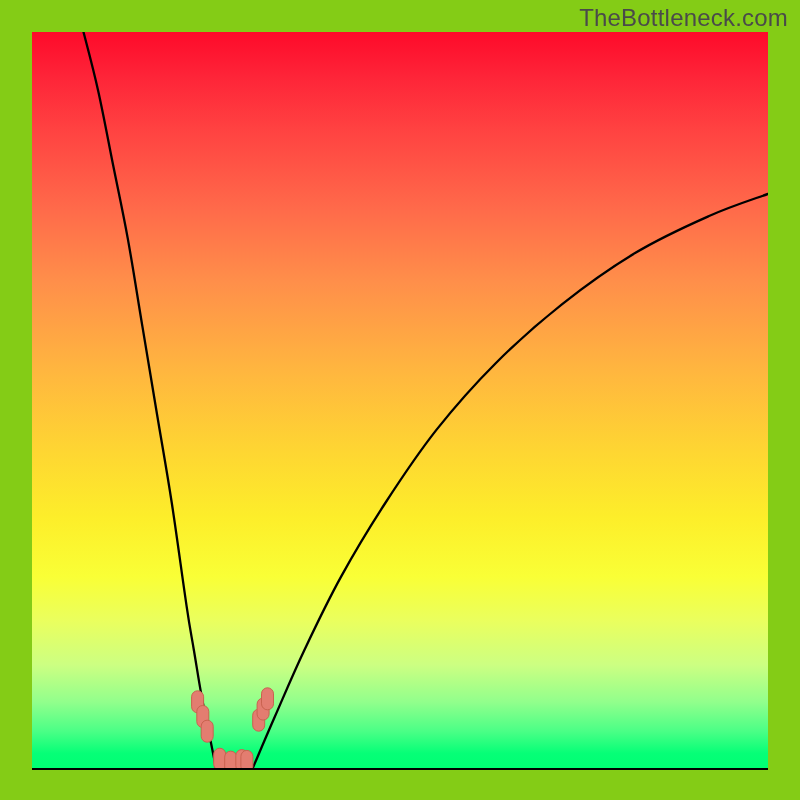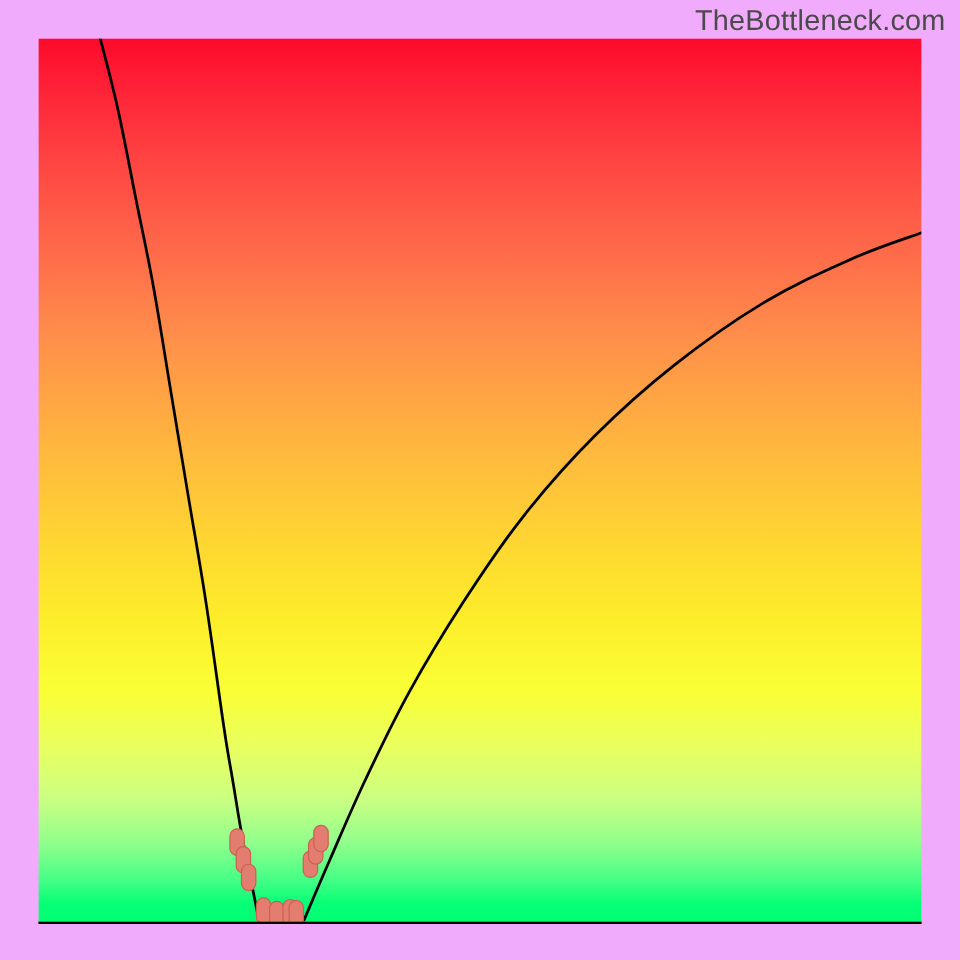--- a/index.html
+++ b/index.html
@@ -8,21 +8,21 @@
     width: 800px;
     height: 800px;
     background: #000;
     overflow: hidden;
     font-family: Arial, Helvetica, sans-serif;
   }
   .frame {
     position: relative;
     width: 800px;
     height: 800px;
-    background: #f0abfc;
+    background: #84cc16;
   }
   .watermark {
     position: absolute;
     top: 4px;
     right: 12px;
     color: #4a4a4a;
     font-size: 24px;
     font-weight: 500;
     letter-spacing: 0.2px;
     user-select: none;

